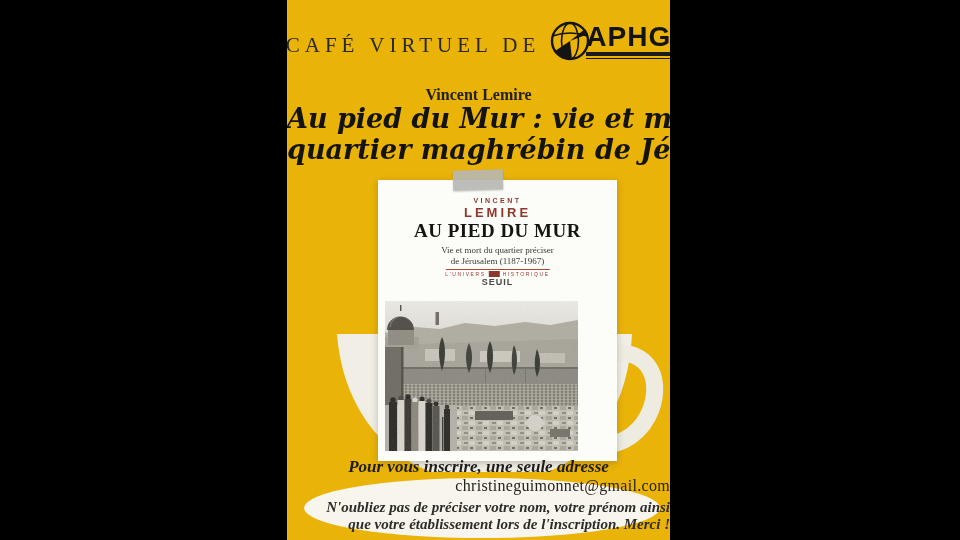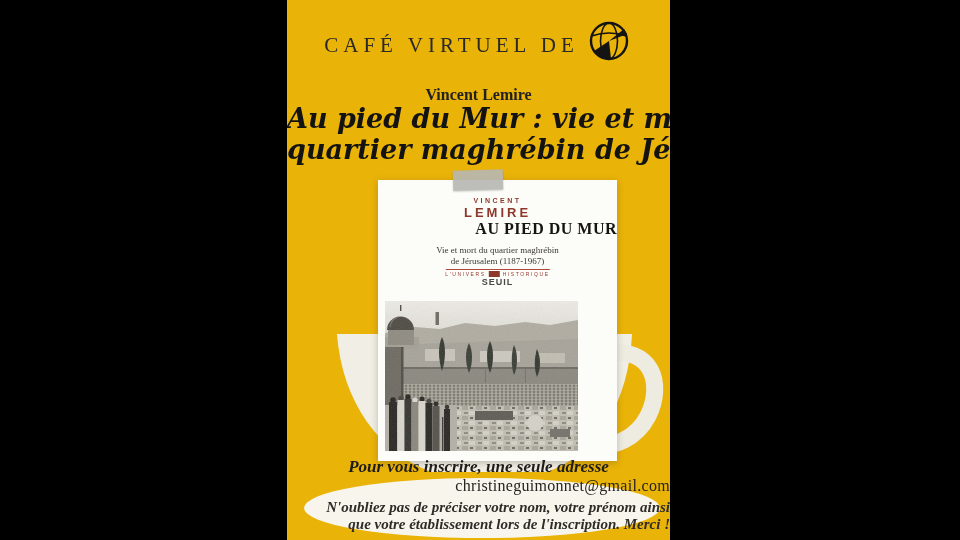--- a/index.html
+++ b/index.html
@@ -42,22 +42,22 @@
           background:#b7b8b4; opacity:.9; transform:rotate(-1.5deg);
           box-shadow:0 1px 2px rgba(0,0,0,.25); }
   .book { position:absolute; left:91px; top:180px; width:239px; height:281px;
           background:#fcfcf9; box-shadow:0 2px 7px rgba(70,62,45,.3); }
   .bk-author1 { position:absolute; top:17px; width:100%; text-align:center;
                 font-family:"Liberation Sans", sans-serif; font-weight:700;
                 font-size:7px; letter-spacing:2.5px; color:#8e382c; }
   .bk-author2 { position:absolute; top:25px; width:100%; text-align:center;
                 font-family:"Liberation Sans", sans-serif; font-weight:700;
                 font-size:13px; letter-spacing:3px; color:#8e382c; }
-  .bk-title { position:absolute; top:40px; width:100%; text-align:right;
-              font-weight:700; font-size:16px; letter-spacing:.5px; color:#15140f; }
+  .bk-title { position:absolute; top:40px; width:100%; text-align:center;
+              font-weight:700; font-size:19px; letter-spacing:.5px; color:#15140f; }
   .bk-sub { position:absolute; width:100%; text-align:center; font-size:9px;
             line-height:11px; color:#3a3831; }
   .s1 { top:65px; } .s2 { top:76px; }
   .bk-collection { position:absolute; top:89px; left:50%; transform:translateX(-50%);
                    display:flex; align-items:center; gap:3px;
                    border-top:1px solid #b0493c; padding-top:1px; }
   .coll-txt { font-family:"Liberation Sans", sans-serif; font-size:5px;
               letter-spacing:1.6px; color:#9b3b2f; white-space:nowrap; }
   .coll-mark { width:11px; height:6px; background:#8e382c; }
   .bk-publisher { position:absolute; top:97px; width:100%; text-align:center;
@@ -85,40 +85,45 @@
     <div class="header-row">
       <span class="series-title">CAFÉ VIRTUEL DE</span>
       <div class="logo">
         <svg viewBox="0 0 46 46">
           <circle cx="22" cy="22" r="18" fill="none" stroke="#141414" stroke-width="2.4"></circle>
           <ellipse cx="22" cy="22" rx="8.5" ry="18" fill="none" stroke="#141414" stroke-width="1.6"></ellipse>
           <path d="M4.5 17 Q 22 11 39.5 17" fill="none" stroke="#141414" stroke-width="1.6"></path>
           <path d="M22 22 L37 10 L40 15 Z" fill="#141414"></path>
           <path d="M22 22 L7 32 A18 18 0 0 0 24 40 Z" fill="#141414"></path>
         </svg>
+        <div class="logo-right">
+          <span class="logo-word">APHG</span>
+          <div class="logo-banner"></div>
+          <div class="logo-rule"></div>
+        </div>
       </div>
     </div>
 
 
     <div class="speaker">Vincent Lemire</div>
 
     <div class="talk-title t1">Au pied du Mur : vie et mort du</div>
     <div class="talk-title t2">quartier maghrébin de Jérusalem</div>
 
     <svg class="cup" viewBox="0 0 365 218">
       <ellipse cx="180" cy="186" rx="178" ry="30" fill="#f7f5ec"></ellipse>
       <path d="M35 12 L330 12 C 327 80 295 132 245 150 L130 150 C 78 132 40 80 35 12 Z" fill="#f1efe5"></path>
       <path d="M305 32 C 350 24 362 62 346 94 C 334 117 311 126 294 122" fill="none" stroke="#eeece1" stroke-width="17" stroke-linecap="round"></path>
     </svg>
 
     <div class="book">
       <div class="bk-author1">VINCENT</div>
       <div class="bk-author2">LEMIRE</div>
       <div class="bk-title">AU PIED DU MUR</div>
-      <div class="bk-sub s1">Vie et mort du quartier maghrébin</div>
+      <div class="bk-sub s1">Vie et mort du quartier préciser</div>
       <div class="bk-sub s2">de Jérusalem (1187-1967)</div>
       <div class="bk-collection">
         <span class="coll-txt">L'UNIVERS</span>
         <span class="coll-mark"></span>
         <span class="coll-txt">HISTORIQUE</span>
       </div>
       <div class="bk-publisher">SEUIL</div>
 
       <svg class="photo" viewBox="0 0 193 150" preserveAspectRatio="none">
         <defs>

